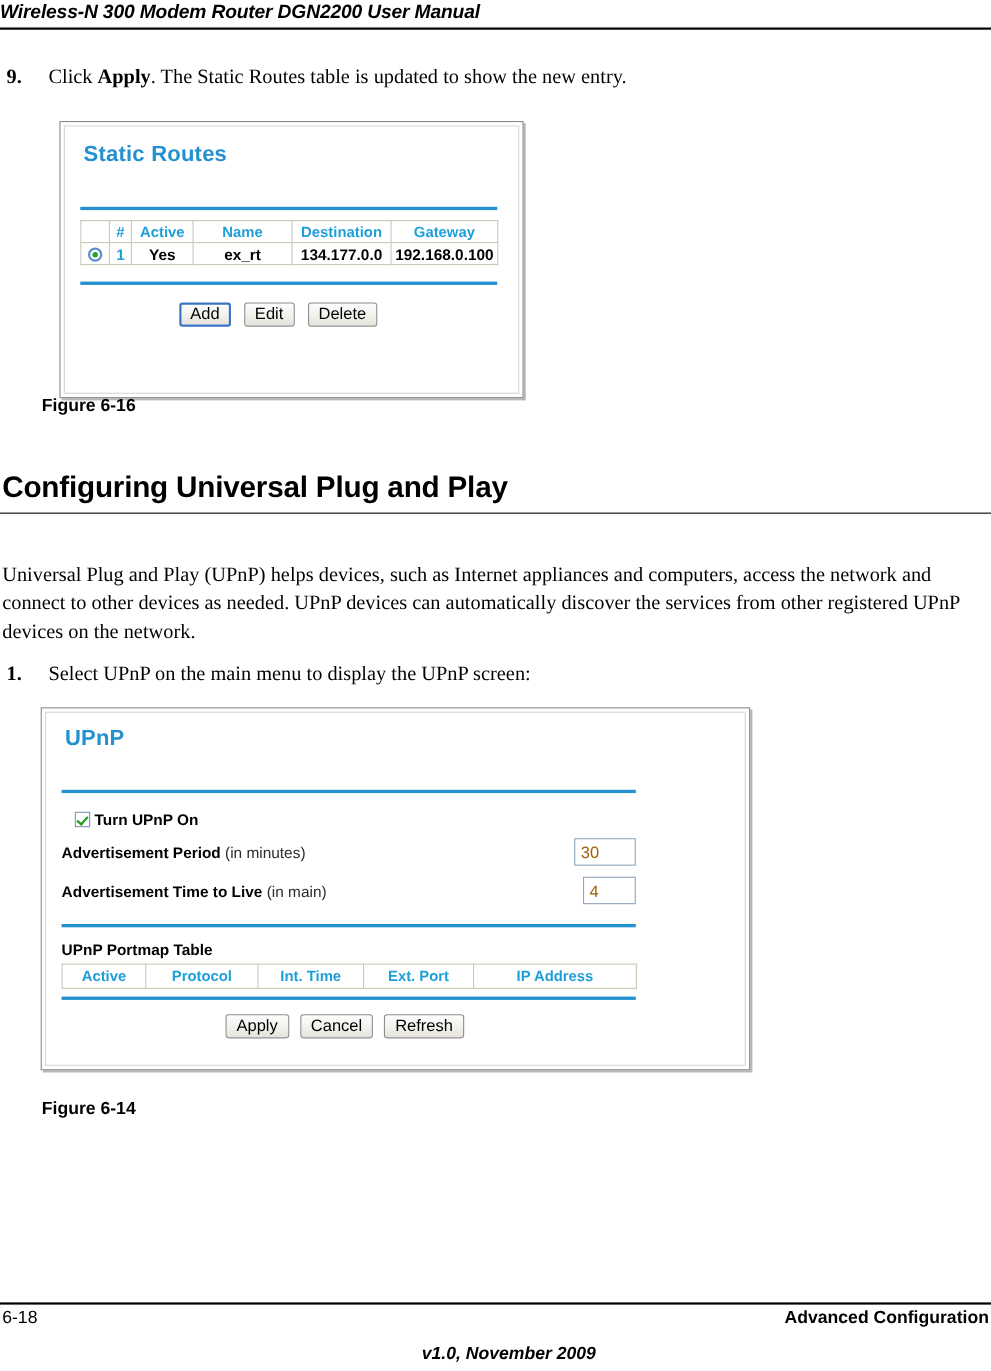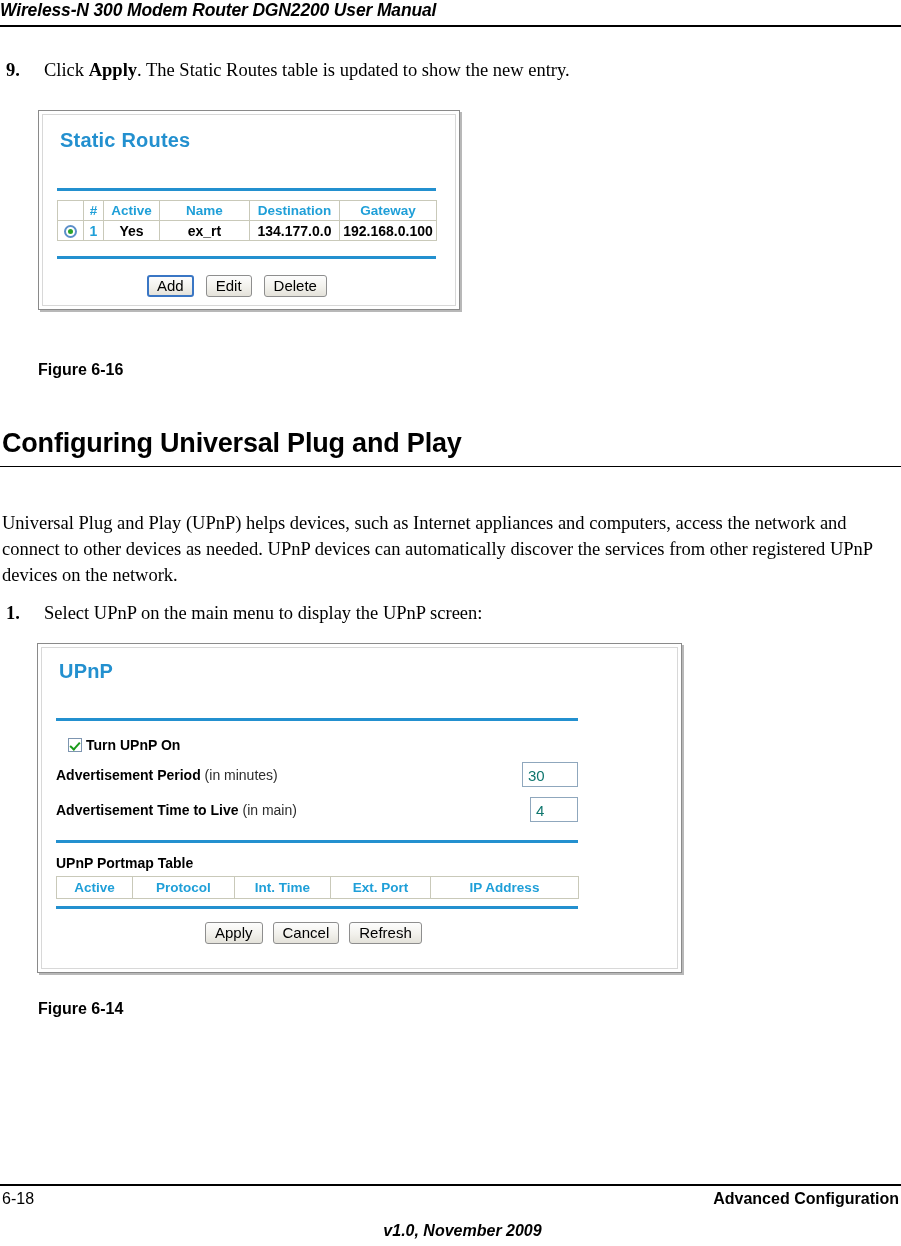--- a/index.html
+++ b/index.html
@@ -213,21 +213,21 @@
     white-space: nowrap;
   }
   .form-row .lbl-strong { font-weight: bold; margin-top: 46px; }
   .form-row .lbl-light { font-weight: normal; color: #2c2c2c; }
   .txt-input {
     position: absolute;
     border: 1px solid #8fa7bd;
     background: #ffffff;
     font-family: "Liberation Sans", sans-serif;
     font-size: 15px;
-    color: #0f766e;
+    color: #a16207;
     box-sizing: border-box;
     padding: 2px 0 0 5px;
     outline: none;
   }
   .sub-title {
     position: absolute;
     font-family: "Liberation Sans", sans-serif;
     font-weight: bold;
     font-size: 14px;
     color: #000;
@@ -325,21 +325,21 @@
 <div class="page-header">
   <div class="page-header-title">Wireless-N 300 Modem Router DGN2200 User Manual</div>
   <div class="header-rule"></div>
 </div>
 
 <div class="step" style="left:6px; top:60px;">
   <span class="step-num">9.</span>
   <span class="step-text"><span>Click </span><b>Apply</b><span>. The Static Routes table is updated to show the new entry.</span></span>
 </div>
 
-<div class="capture" style="left:38px; top:110px; width:422px; height:200px;">
+<div class="capture" style="left:54px; top:110px; width:422px; height:252px;">
   <div class="capture-inner">
 
     <div class="panel-title" style="left:17px; top:14px;">Static Routes</div>
 
     <div class="hr-blue" style="left:14px; top:73px; width:379px;"></div>
 
     <table class="sr-table" style="left:14px; top:85px; width:379px;">
       <colgroup>
         <col style="width:26px">
         <col style="width:20px">

